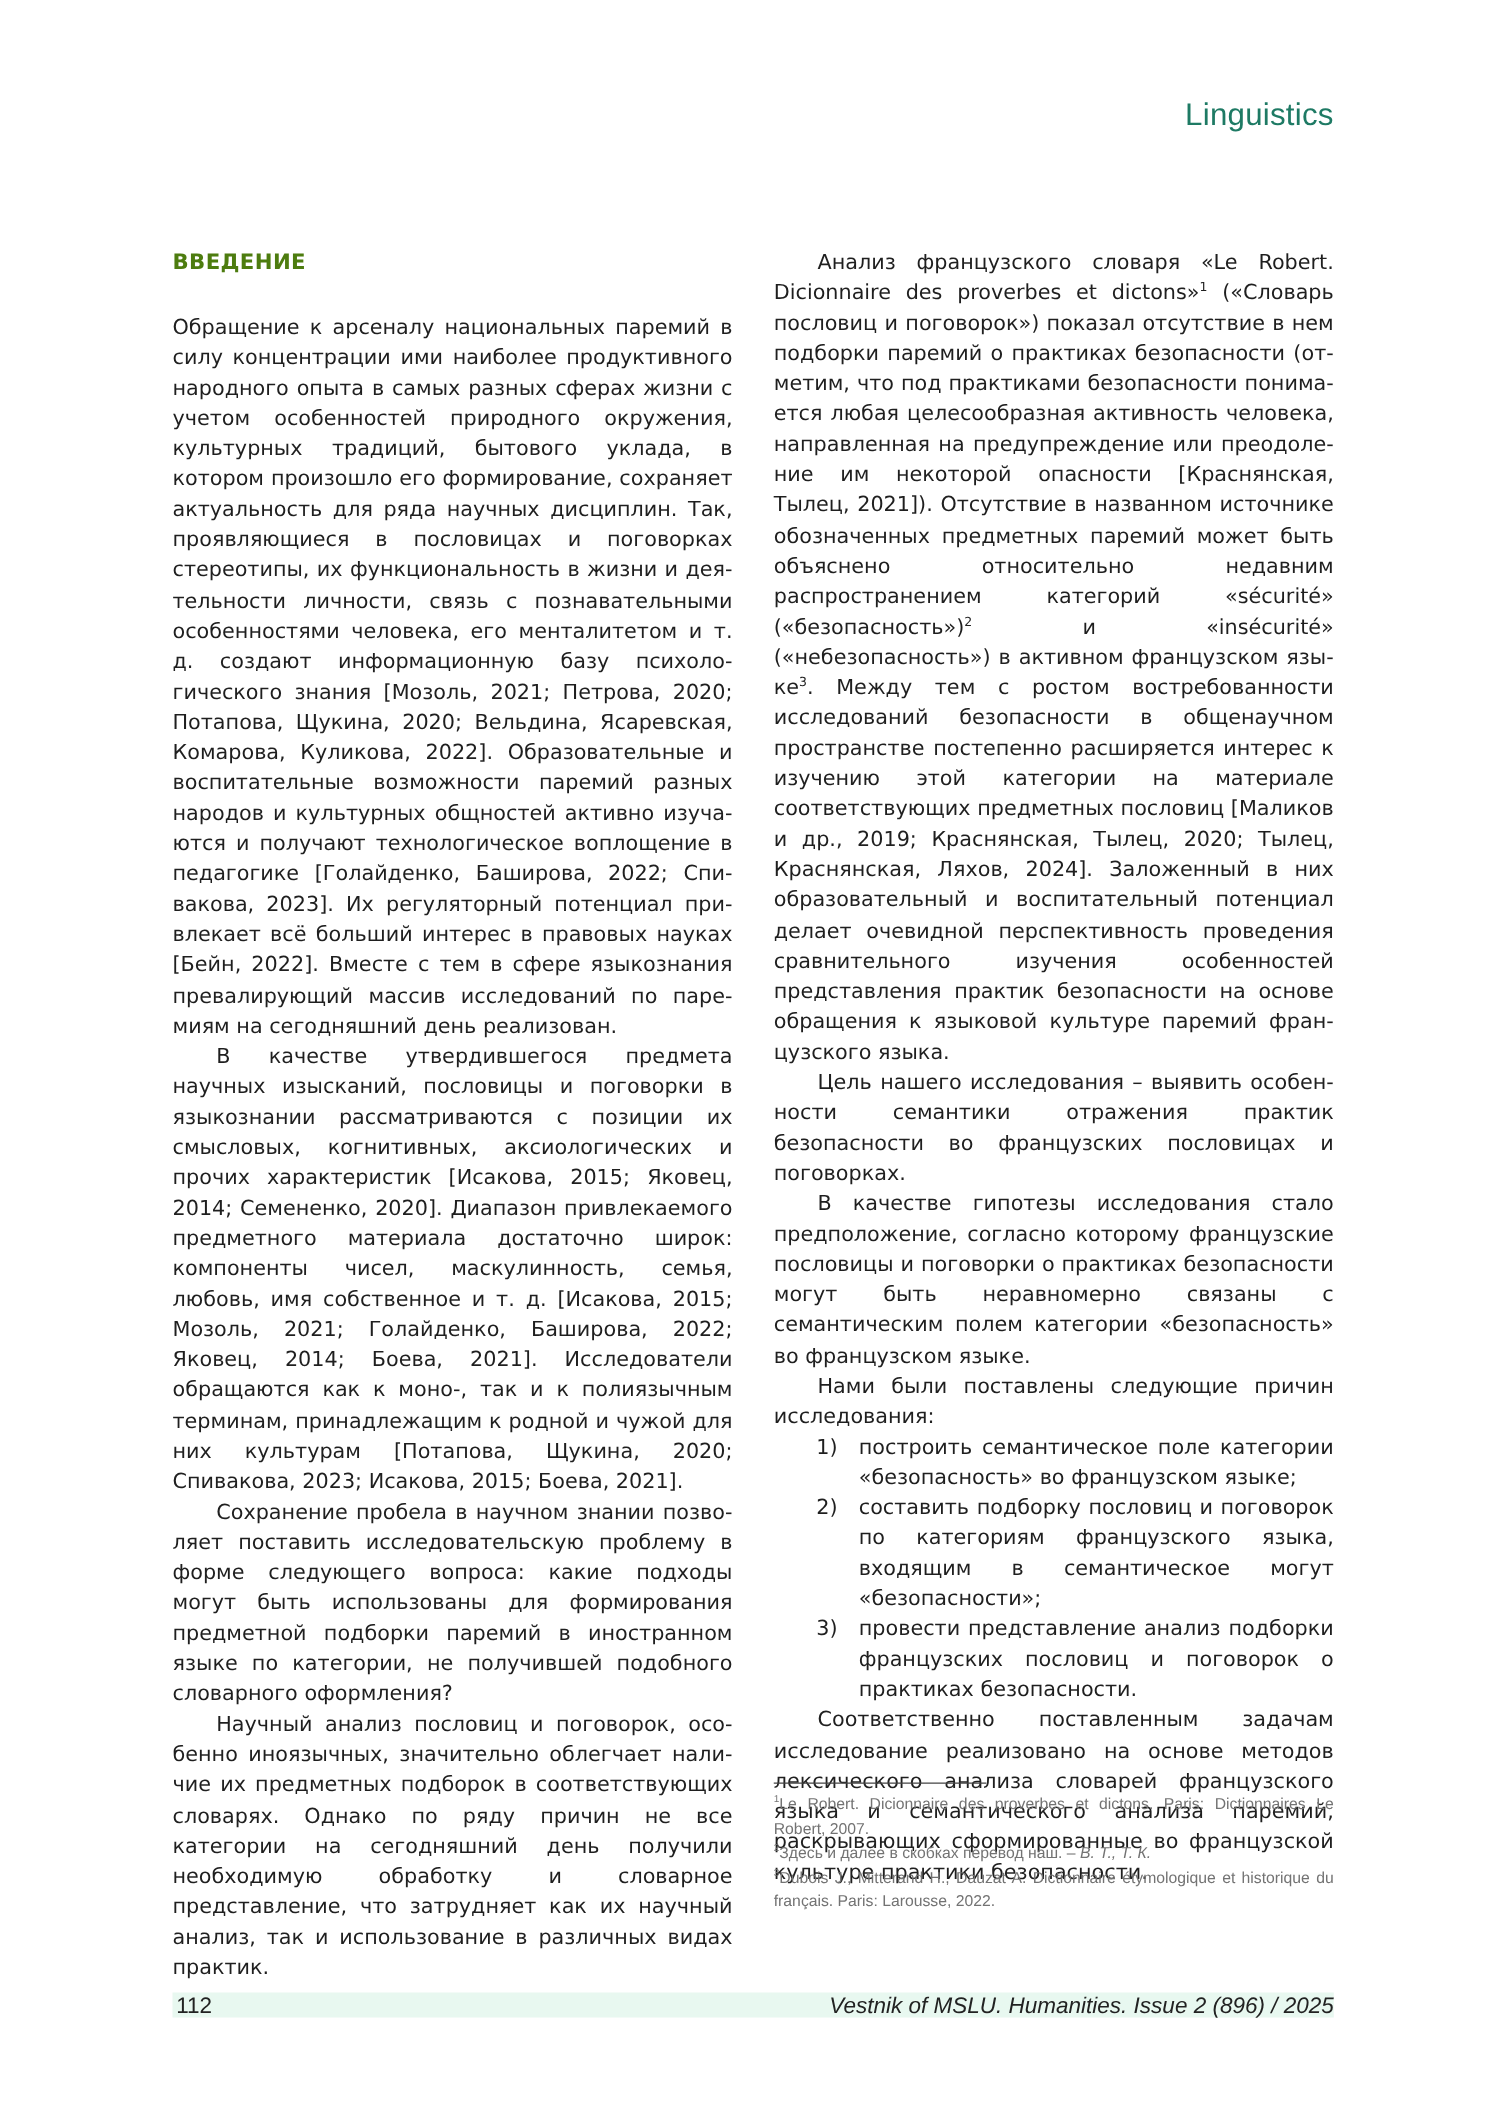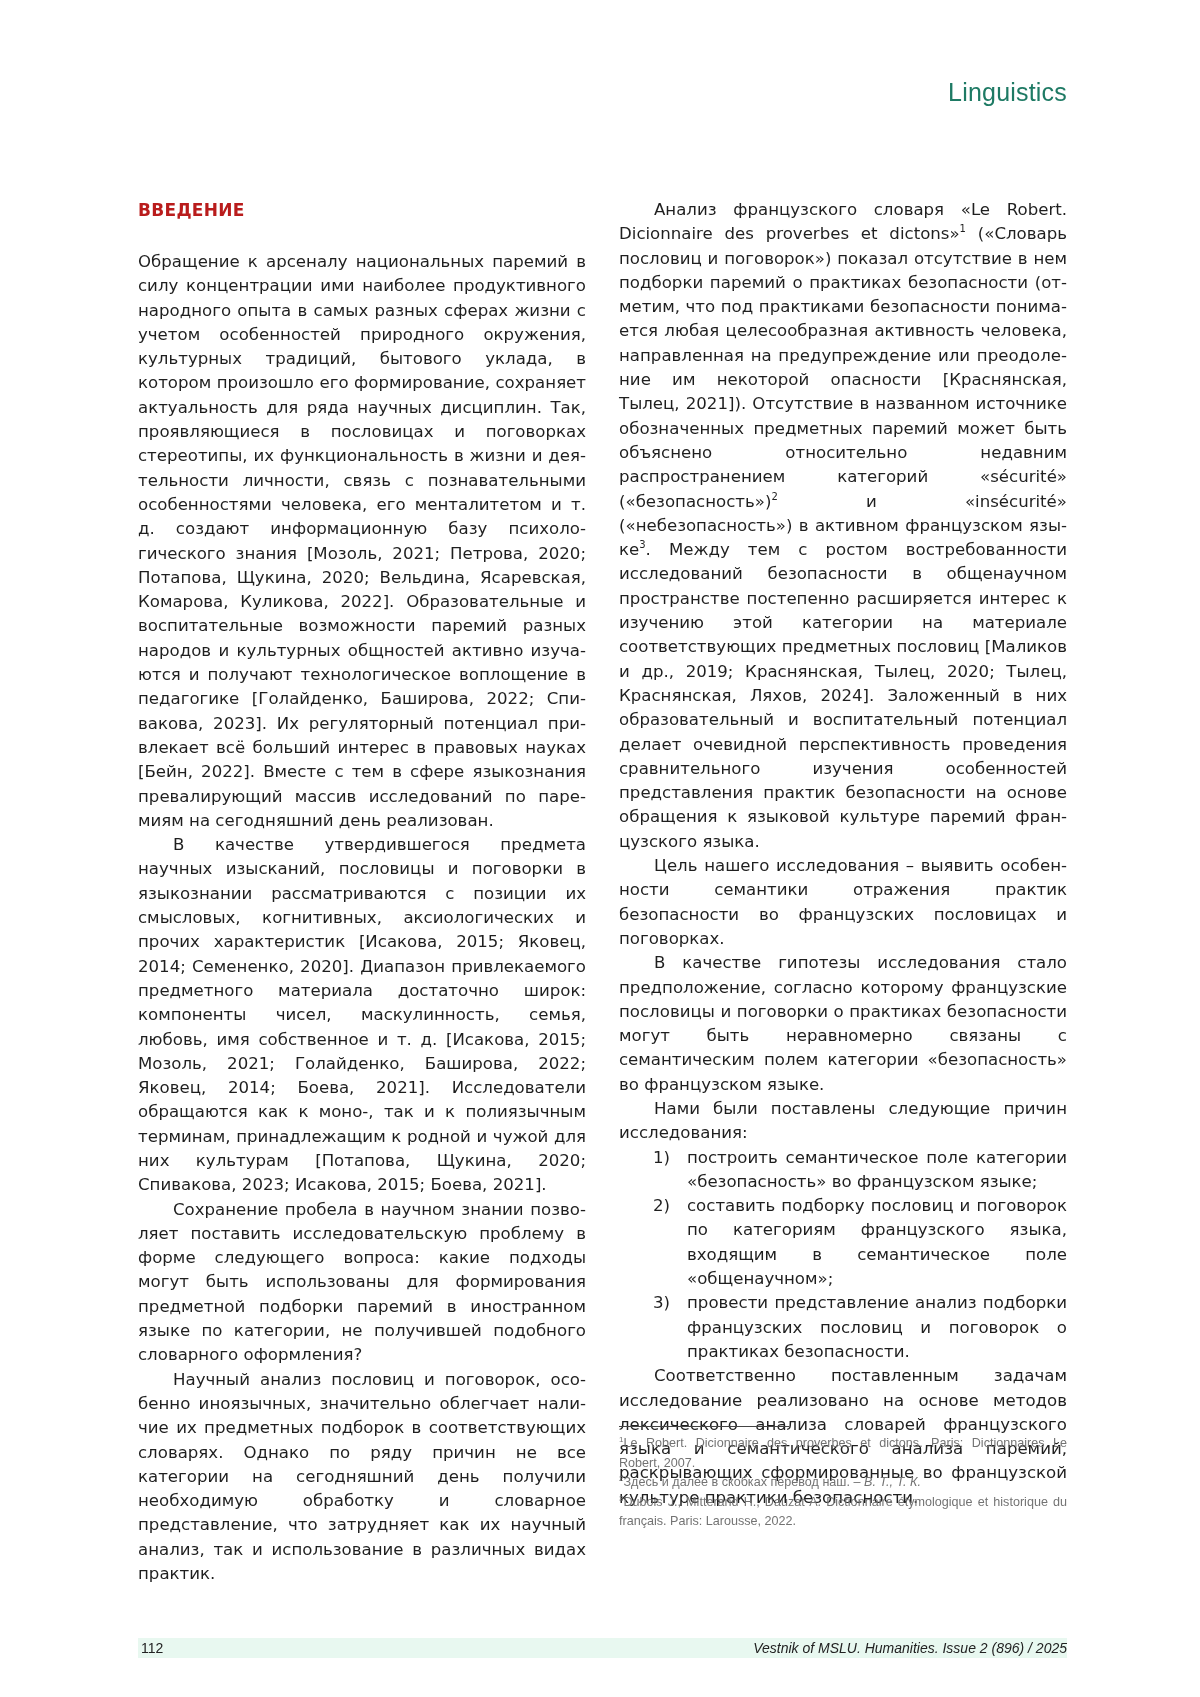--- a/index.html
+++ b/index.html
@@ -4,38 +4,38 @@
 <style>
   html, body { margin: 0; padding: 0; background: #ffffff; }
   body { width: 1200px; height: 1697px; position: relative; overflow: hidden;
          font-family: "DejaVu Sans", sans-serif; color: #1f1f1f; }
   .section-label { position: absolute; top: 78px; right: 133px; font-family: "Liberation Sans", sans-serif;
                    font-size: 25px; color: #1e7a64; letter-spacing: 0.2px; }
   .col { position: absolute; top: 198px; width: 448px; font-size: 16.6px; line-height: 24.3px;
          text-align: justify; hyphens: manual; }
   .col-left { left: 138px; }
   .col-right { left: 619px; }
-  .heading { font-family: "DejaVu Sans", sans-serif; font-weight: bold; color: #b91c1c;
+  .heading { font-family: "DejaVu Sans", sans-serif; font-weight: bold; color: #4d7c0f;
              font-size: 17px; margin: 0 0 28px 0; letter-spacing: 0.3px; line-height: 24px; }
   p { margin: 0; }
   .indent { text-indent: 35px; }
   .tasks { margin: 0; padding: 0; list-style: none; }
   .tasks li { display: flex; }
   .tasks .num { width: 68px; flex: 0 0 68px; text-align: left; padding-left: 34px; box-sizing: border-box; }
   .tasks .txt { flex: 1; text-align: justify; }
   sup { font-size: 10px; line-height: 0; vertical-align: super; }
   .fn-rule { position: absolute; left: 619px; top: 1426px; width: 170px; border-top: 1.2px solid #444; }
   .footnotes { position: absolute; left: 619px; top: 1434px; width: 448px;
                font-family: "Liberation Sans", sans-serif; font-size: 12.6px; line-height: 19.5px;
                color: #737373; text-align: justify; }
   .footnotes p { margin: 0; }
   .footnotes sup { font-size: 8px; }
   .footer { position: absolute; left: 138px; top: 1594px; width: 929px; height: 20px;
             background: #e8f8f0; display: flex; justify-content: space-between; align-items: center;
-            font-family: "Liberation Sans", sans-serif; font-size: 14px; color: #222; margin-top: 44px; }
+            font-family: "Liberation Sans", sans-serif; font-size: 18px; color: #222; }
   .footer .page { padding-left: 3px; font-stretch: condensed; }
   .footer .journal { font-style: italic; padding-right: 0; }
 </style>
 </head>
 <body>
 
 <div class="section-label">Linguistics</div>
 
 <div class="col col-left">
   <h2 class="heading">ВВЕДЕНИЕ</h2>
@@ -50,21 +50,21 @@
   <p class="indent">Цель нашего исследования – выявить особен­ности семантики отражения практик безопасности во французских пословицах и поговорках.</p>
   <p class="indent">В качестве гипотезы исследования стало пред­положение, согласно которому французские посло­вицы и поговорки о практиках безопасности могут быть неравномерно связаны с семантическим полем категории «безопасность» во французском языке.</p>
   <p class="indent">Нами были поставлены следующие причин исследования:</p>
   <ul class="tasks">
     <li>
         <span class="num">1)</span>
         <span class="txt">построить семантическое поле категории «безопасность» во французском языке;</span>
       </li>
     <li>
         <span class="num">2)</span>
-        <span class="txt">составить подборку пословиц и поговорок по категориям французского языка, входя­щим в семантическое поле «общенаучном»;</span>
+        <span class="txt">составить подборку пословиц и поговорок по категориям французского языка, входя­щим в семантическое могут «безопасности»;</span>
       </li>
     <li>
         <span class="num">3)</span>
         <span class="txt">провести представление анализ подбор­ки французских пословиц и поговорок о практиках безопасности.</span>
       </li>
   </ul>
   <p class="indent">Соответственно поставленным задачам иссле­дование реализовано на основе методов лекси­ческого анализа словарей французского языка и семантического анализа паремий, раскрывающих сформированные во французской культуре практи­ки безопасности.</p>
 </div>
 
 <div class="fn-rule"></div>

